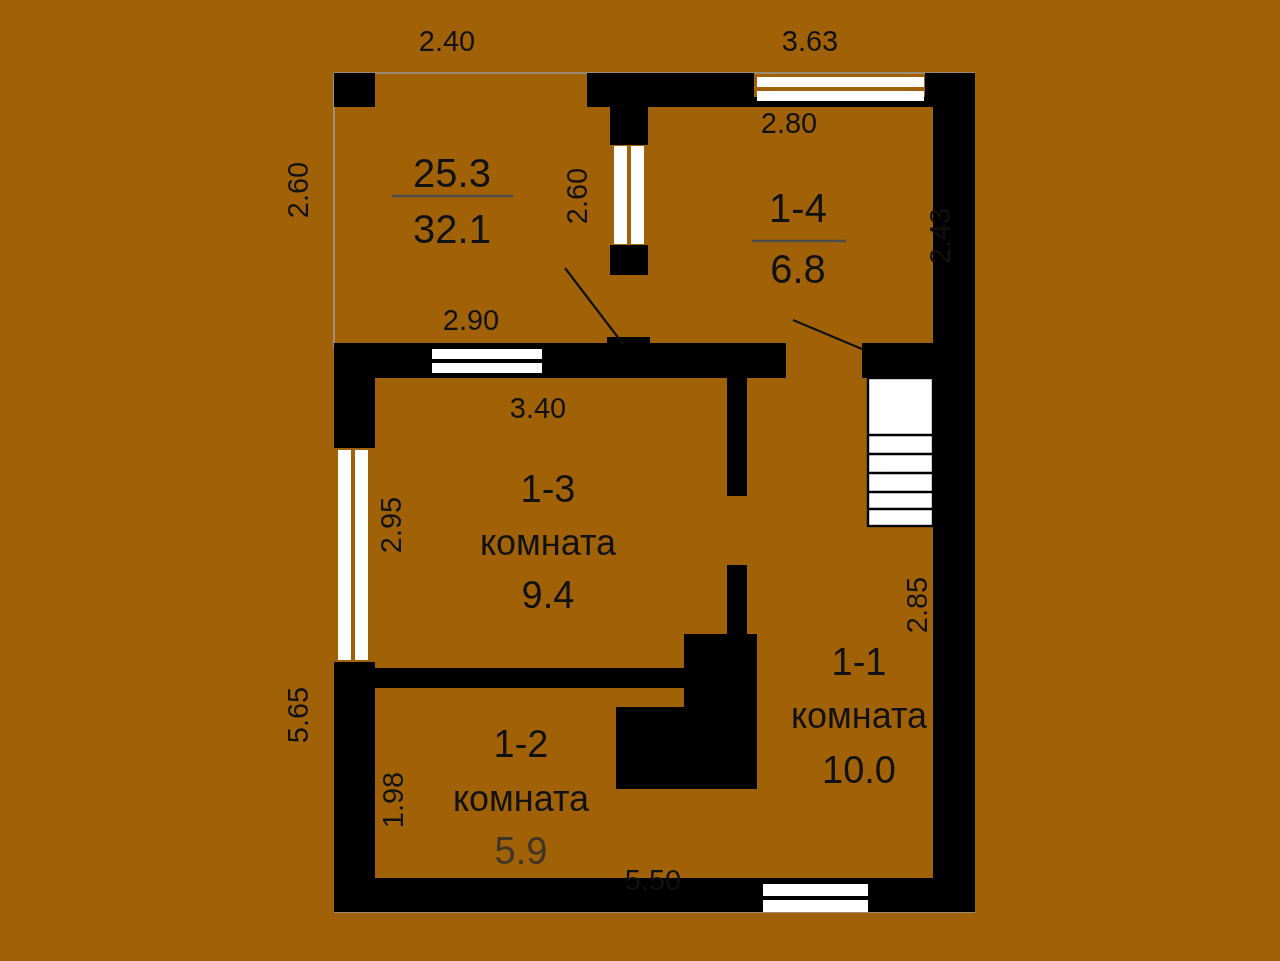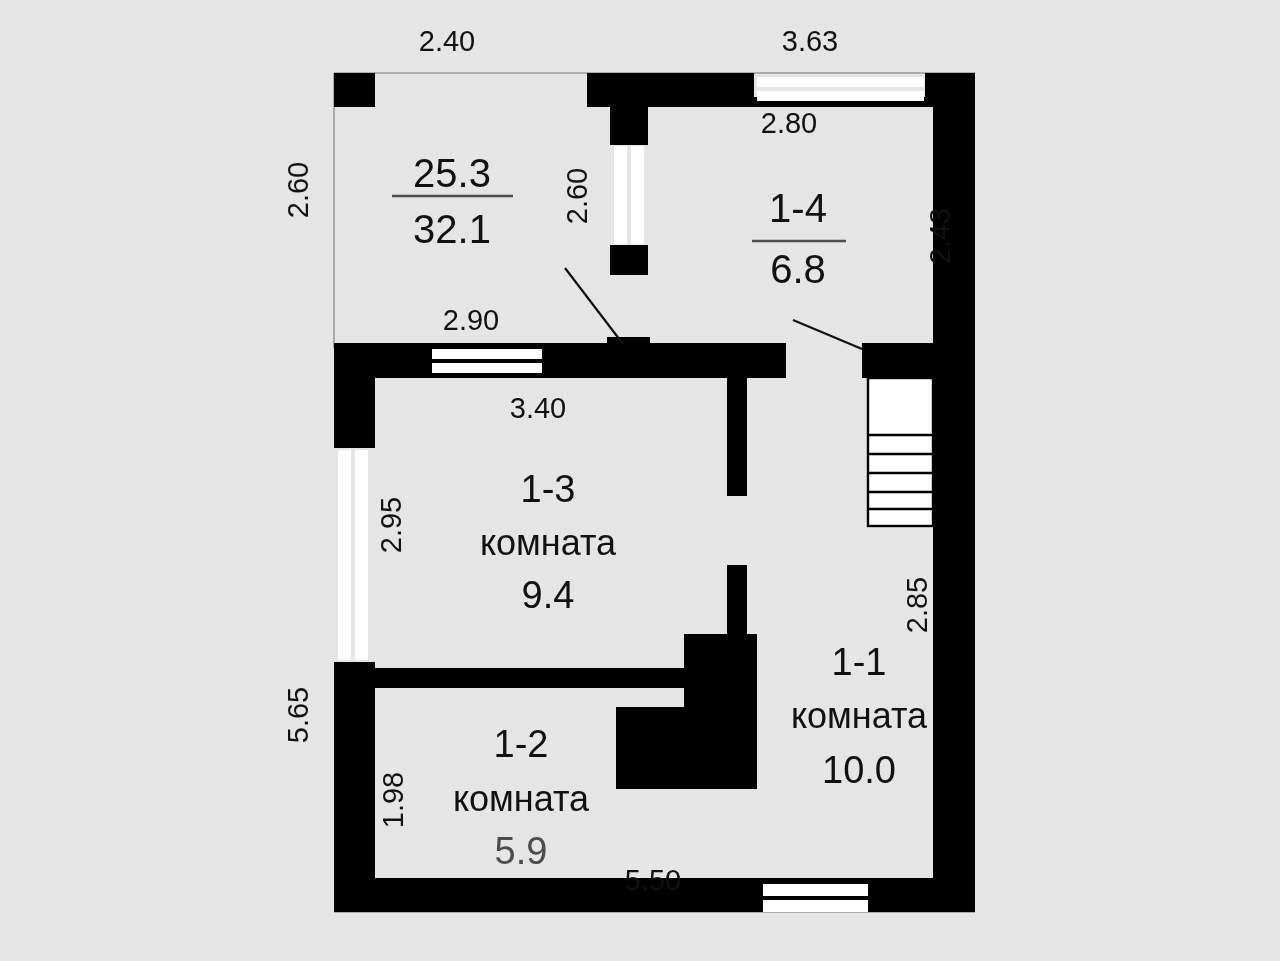--- a/index.html
+++ b/index.html
@@ -10,21 +10,21 @@
   body {
     width: 1280px;
     height: 961px;
     font-family: "Liberation Sans", sans-serif;
     overflow: hidden;
   }
   #floorplan-root {
     position: relative;
     width: 1280px;
     height: 961px;
-    background: #e5e5e5;
+    background: #a16207;
   }
   svg#plan-svg {
     position: absolute;
     left: 0;
     top: 0;
     width: 1280px;
     height: 961px;
     display: block;
   }
   .wall { fill: #000000; }

